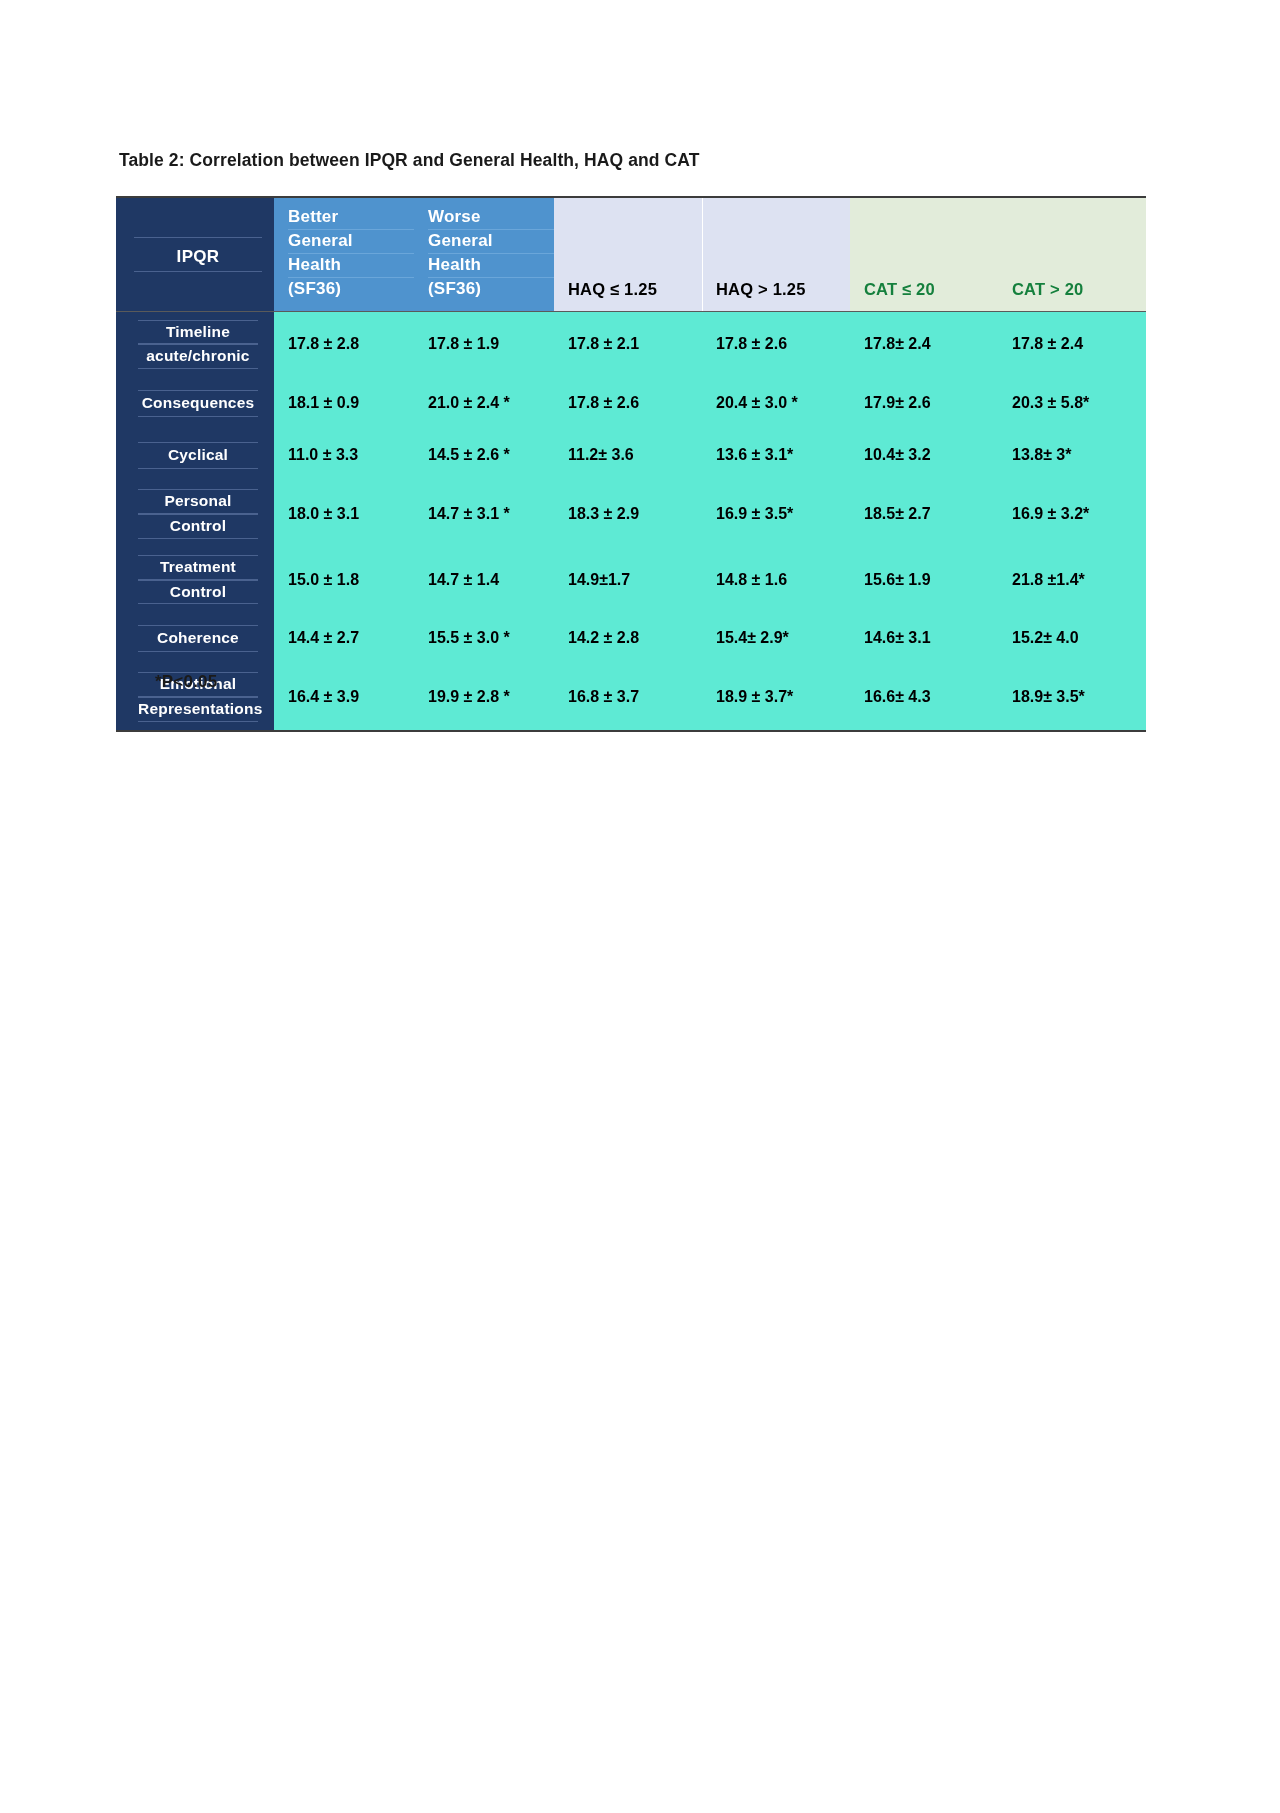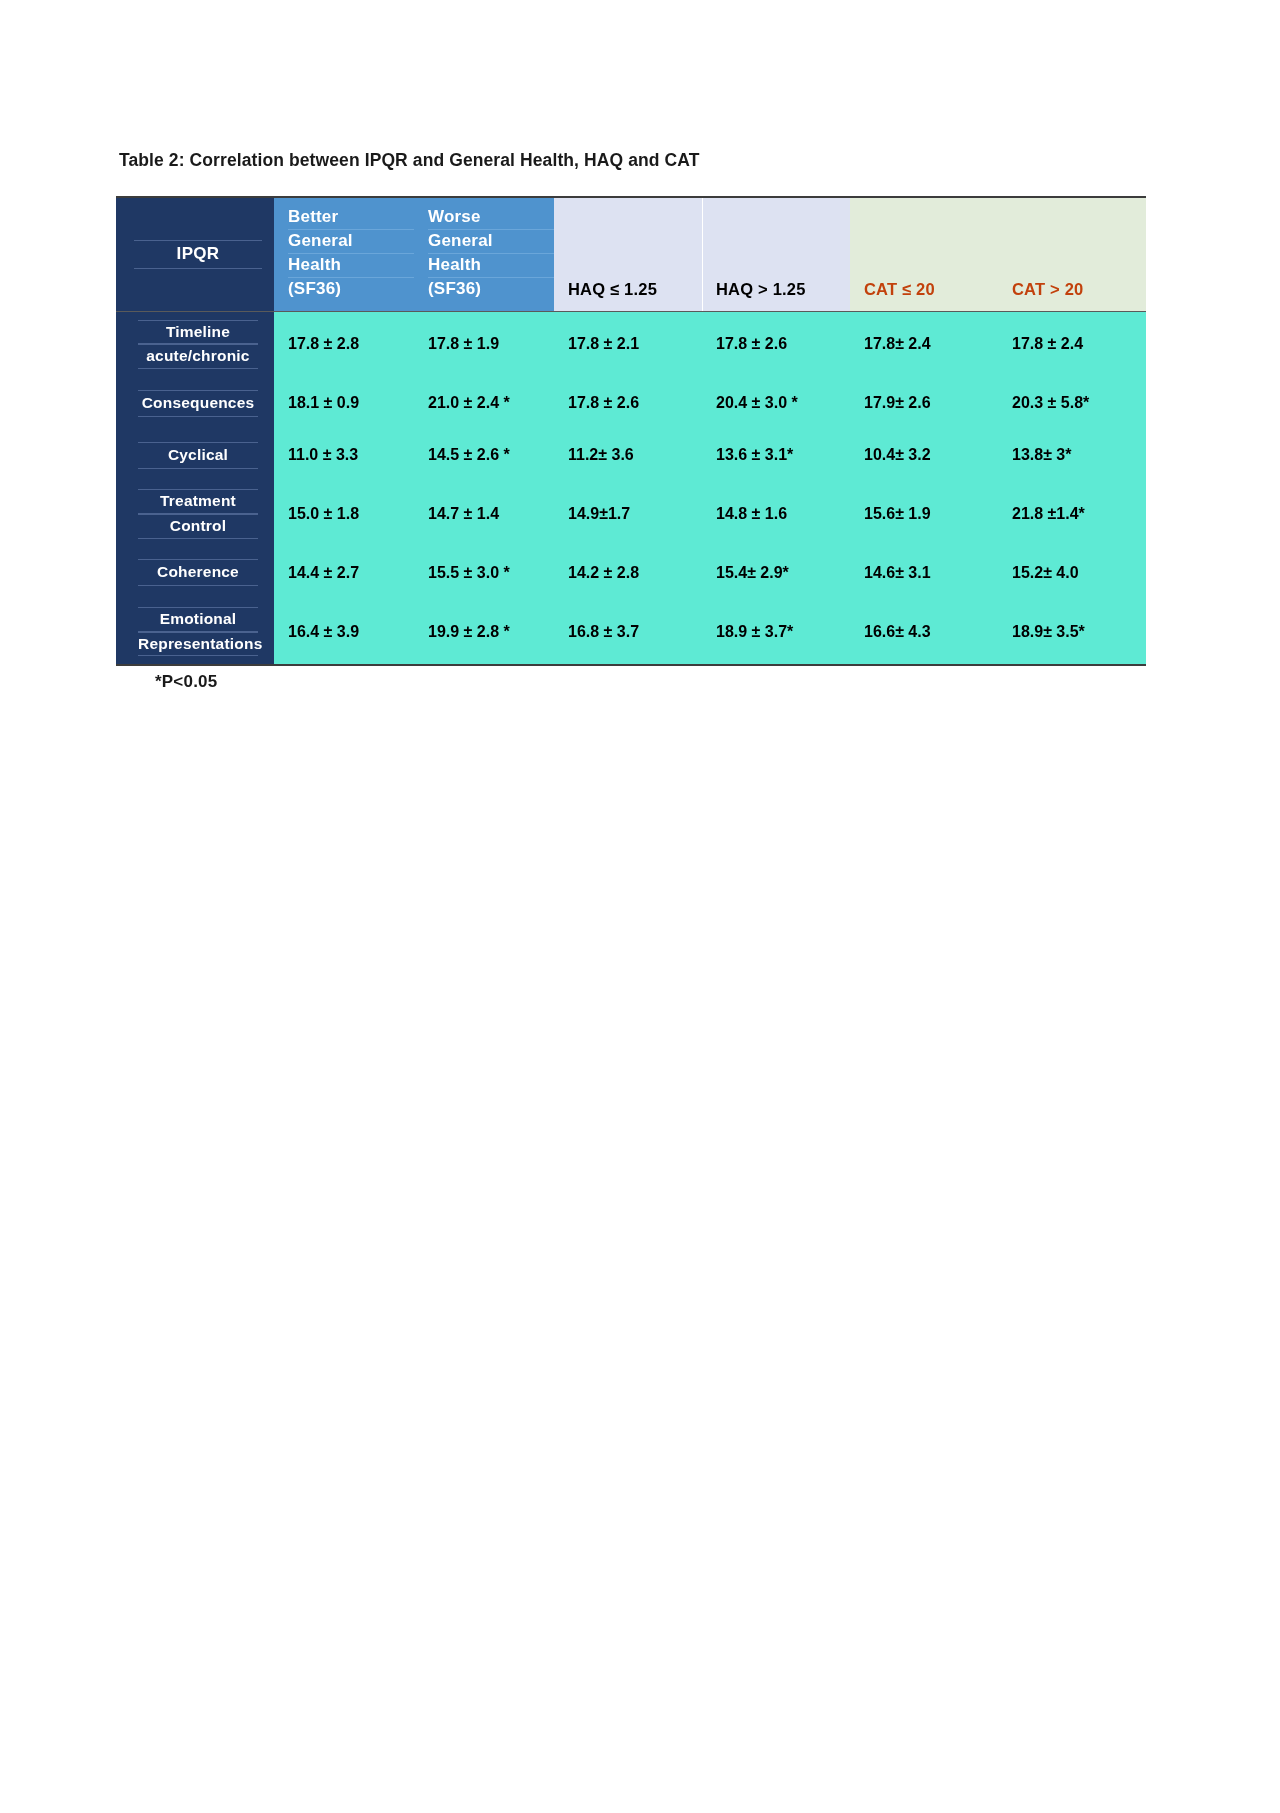--- a/index.html
+++ b/index.html
@@ -73,21 +73,21 @@
     background: #1f3864;
     color: #ffffff;
     text-align: center;
     vertical-align: middle !important;
     position: relative;
   }
   .hd-ipqr .inner {
     display: block;
     border-top: 1px solid #4a628f;
     border-bottom: 1px solid #4a628f;
-    padding: 3px 0 4px 0;
+    padding: 9px 0 4px 0;
     margin: 0 12px 0 18px;
     font-size: 17px;
     letter-spacing: 0.3px;
   }
 
   .hd-blue {
     background: #4f93ce;
     color: #ffffff;
     text-align: left;
     vertical-align: top !important;
@@ -106,21 +106,21 @@
   .hd-lav {
     background: #dde2f2;
     color: #000000;
     text-align: left;
     padding: 0 0 12px 14px !important;
     font-size: 16.5px;
     letter-spacing: 0.2px;
   }
   .hd-grn {
     background: #e2ecda;
-    color: #c2410c;
+    color: #15803d;
     text-align: left;
     padding: 0 0 12px 14px !important;
     font-size: 16.5px;
     letter-spacing: 0.2px;
     margin-top: 40px;
   }
   .hd-lav.sep { box-shadow: inset 1px 0 0 #ffffff; }
 
   thead tr { border-bottom: 1.6px solid #5a5a5a; }
 
@@ -249,20 +249,32 @@
             <span class="lbl">Cyclical</span>
           </td>
           <td class="val">11.0 ± 3.3</td>
           <td class="val">14.5 ± 2.6 *</td>
           <td class="val">11.2± 3.6</td>
           <td class="val">13.6 ± 3.1*</td>
           <td class="val">10.4± 3.2</td>
           <td class="val">13.8± 3*</td>
         </tr>
 
+        <tr>
+          <td class="rowlabel">
+            <span class="lbl two">Personal</span>
+            <span class="lbl two">Control</span>
+          </td>
+          <td class="val">18.0 ± 3.1</td>
+          <td class="val">14.7 ± 3.1 *</td>
+          <td class="val">18.3 ± 2.9</td>
+          <td class="val">16.9 ± 3.5*</td>
+          <td class="val">18.5± 2.7</td>
+          <td class="val">16.9 ± 3.2*</td>
+        </tr>
 
         <tr>
           <td class="rowlabel">
             <span class="lbl two">Treatment</span>
             <span class="lbl two">Control</span>
           </td>
           <td class="val">15.0 ± 1.8</td>
           <td class="val">14.7 ± 1.4</td>
           <td class="val">14.9±1.7</td>
           <td class="val">14.8 ± 1.6</td>

